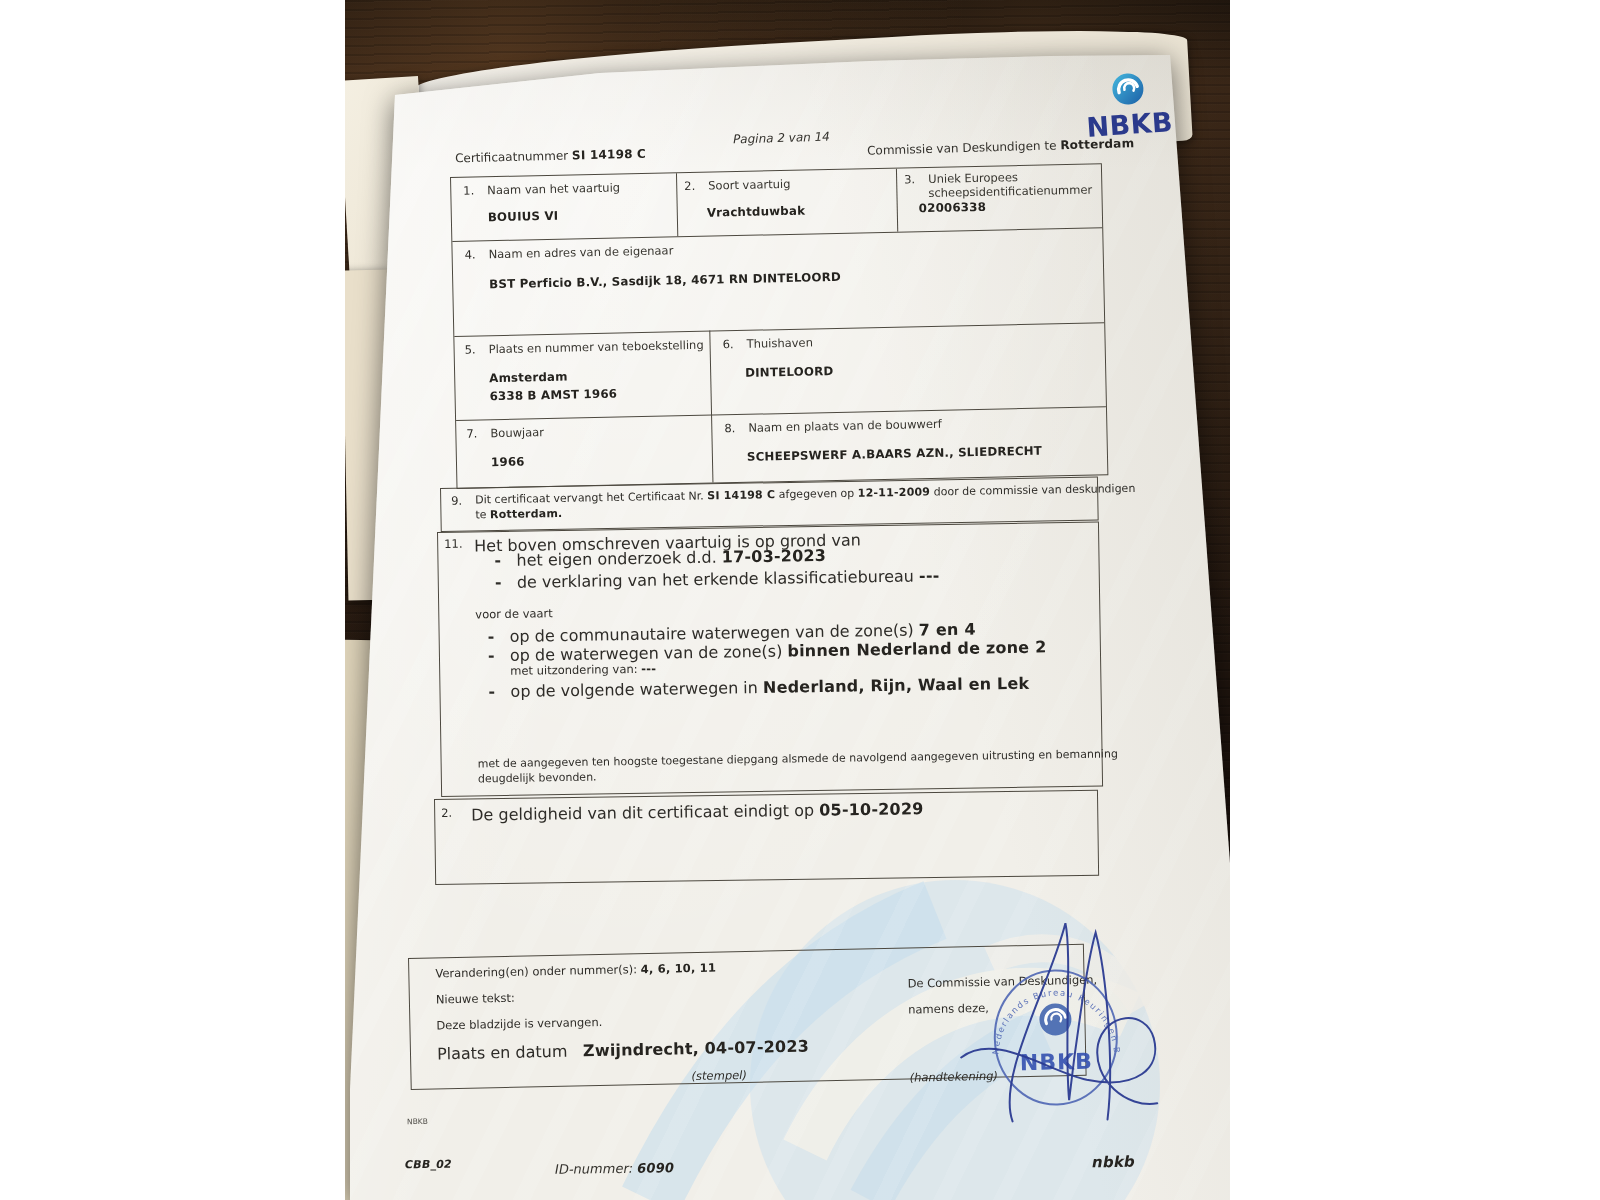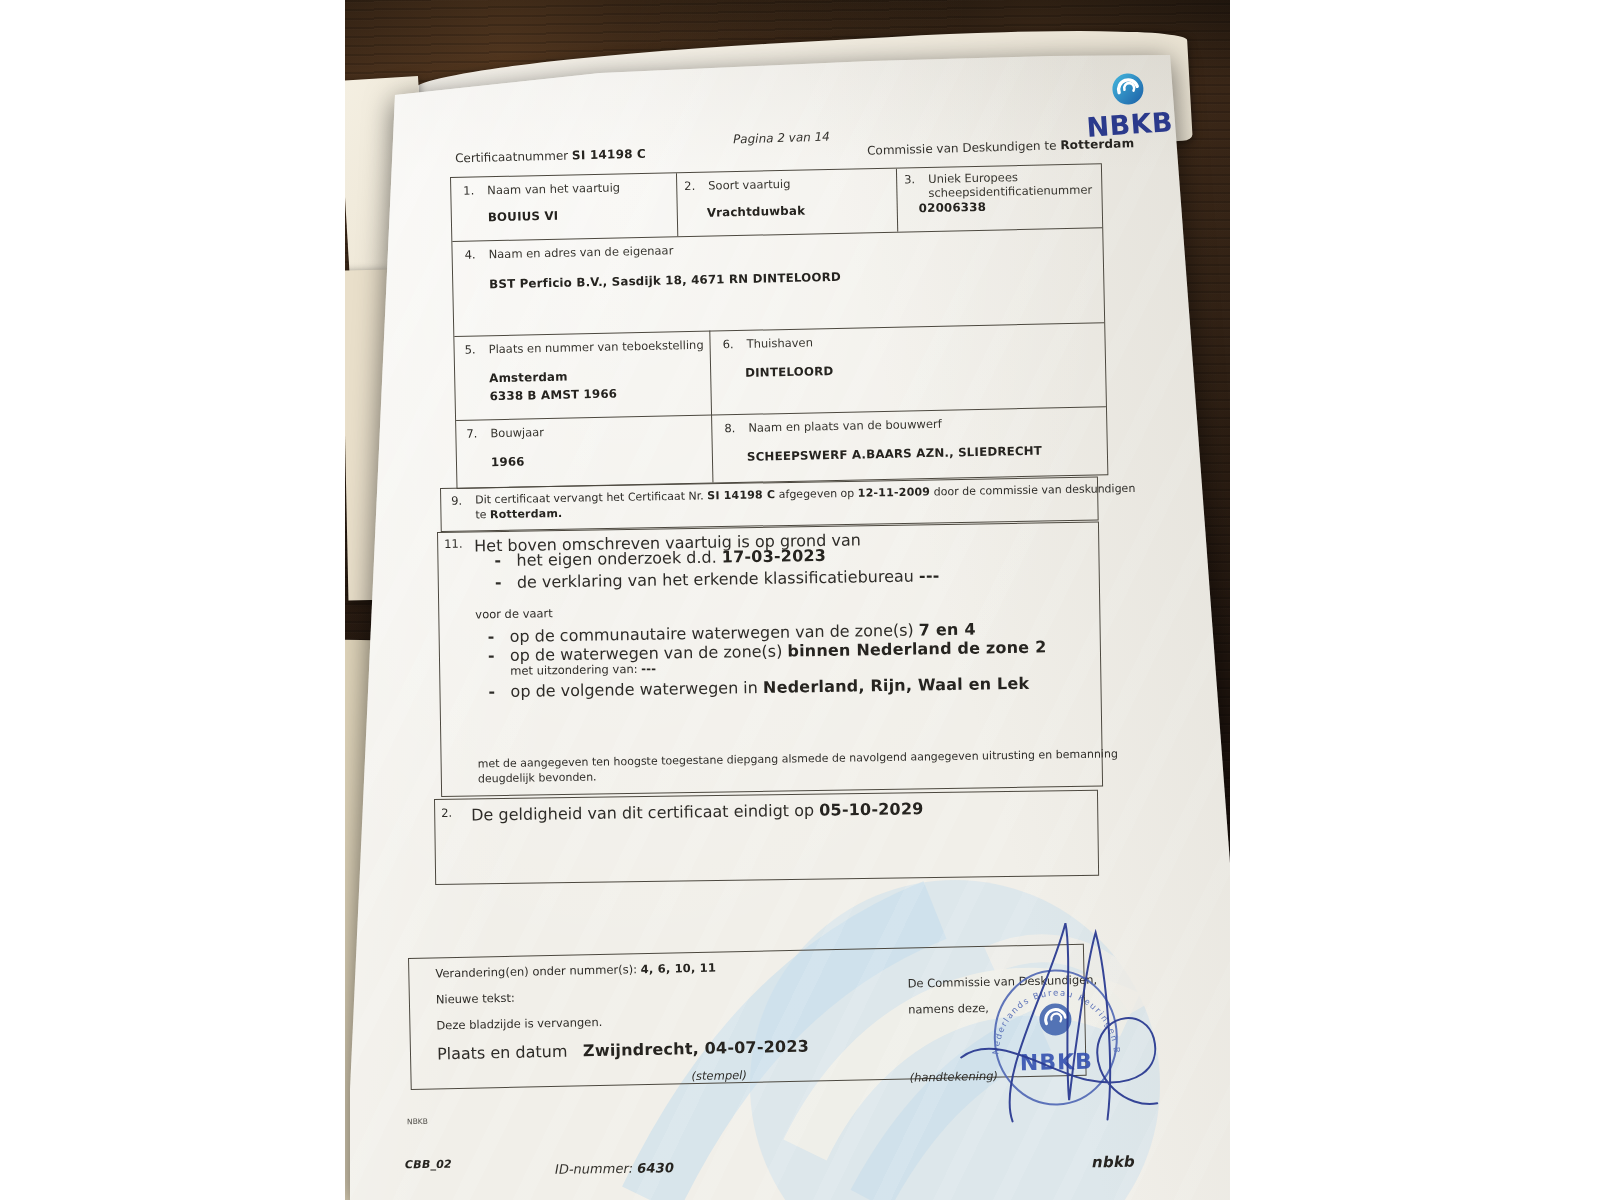--- a/index.html
+++ b/index.html
@@ -230,21 +230,21 @@
             <g stroke="#2c3c92" stroke-width="2" fill="none" stroke-linecap="round" opacity=".95">
               <path d="M 55,225 C 40,180 95,90 112,28 C 118,60 108,150 112,205 C 118,160 132,70 142,38 C 152,80 158,170 150,225"></path>
               <path d="M 5,160 C 40,135 90,175 130,185 C 180,196 205,175 198,145 C 190,115 150,118 142,150 C 135,185 170,215 200,210"></path>
             </g>
           </svg>
         </div>
 
         <div class="t" style="left:57px;top:1062px;font-size:7.5px;color:#4f4d48;transform:rotate(-.8deg);">NBKB</div>
         <div class="t b i" style="left:55px;top:1103px;font-size:11px;transform:rotate(-.8deg);">CBB_02</div>
         <div class="t i" style="left:205px;top:1106px;font-size:13px;transform:rotate(-.8deg);">
-          <span>ID-nummer: </span><span class="b">6430</span>
+          <span>ID-nummer: </span><span class="b">6090</span>
         </div>
         <div class="t b i" style="left:742px;top:1098px;font-size:15px;transform:rotate(-.8deg);">nbkb</div>
 
         <div class="paper-light"></div>
       </div>
     </div>
   </div>
 </div>
 
 </body></html>

